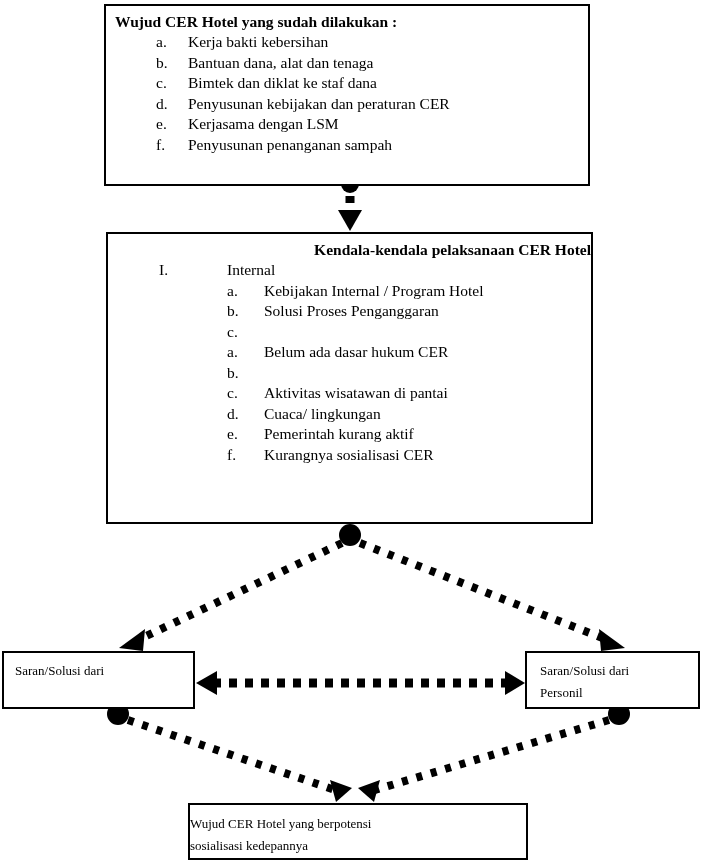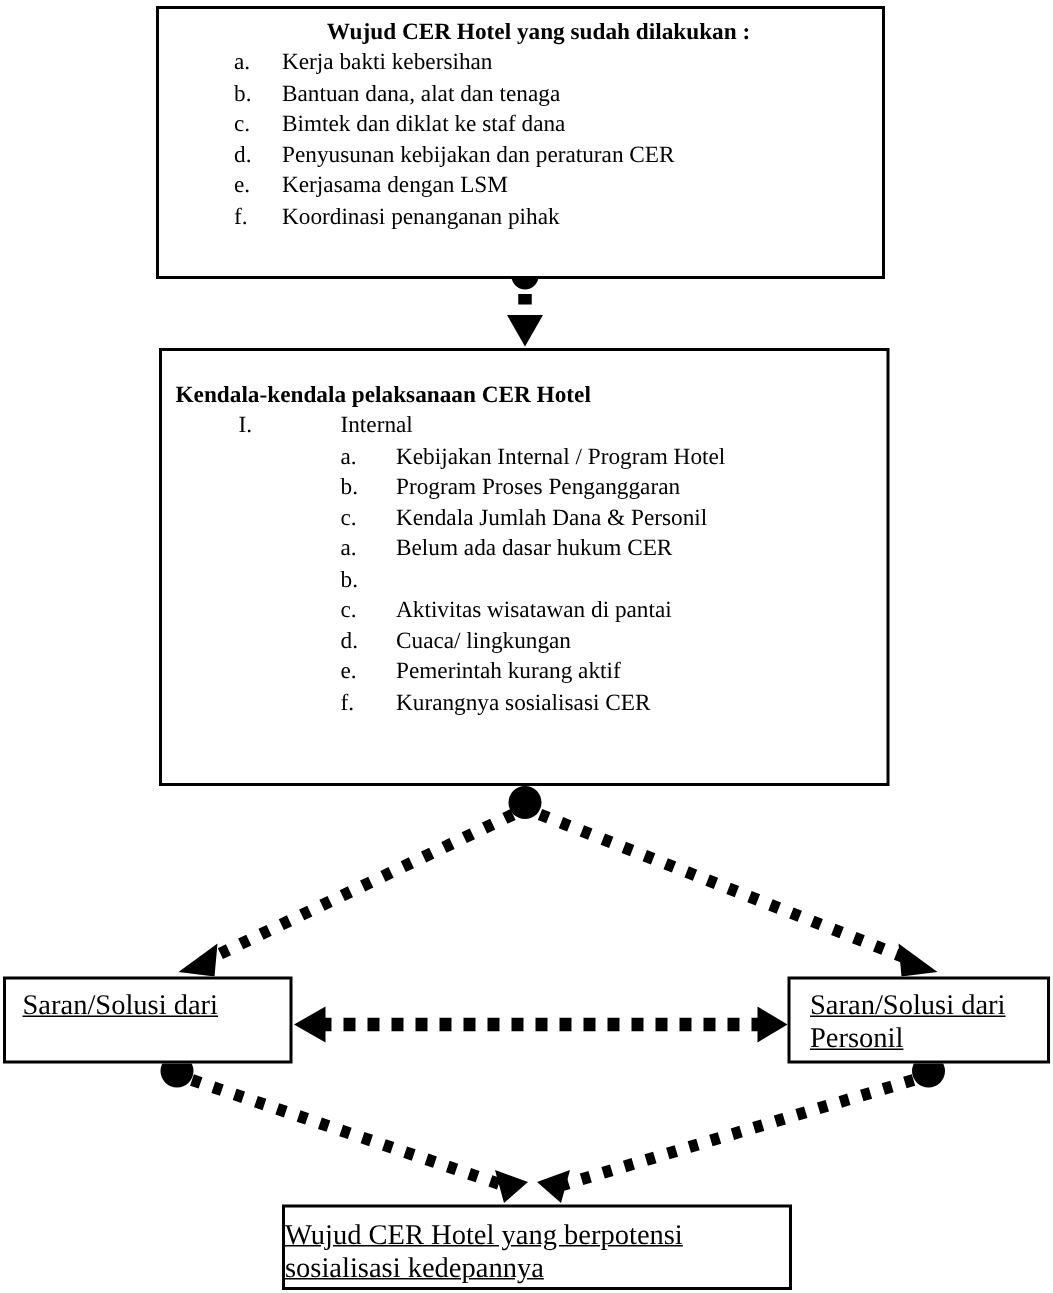--- a/index.html
+++ b/index.html
@@ -64,22 +64,22 @@
     width: 340px;
     height: 57px;
   }
 
   .box-title {
     font-weight: bold;
     font-size: 15.5px;
     line-height: 20px;
     white-space: nowrap;
   }
-  #box-accomplished .box-title { padding: 6px 0 0 24px; text-align: center; }
-  #box-constraints  .box-title { padding: 20px 0 0 9px; }
+  #box-accomplished .box-title { padding: 6px 0 0 9px; }
+  #box-constraints  .box-title { padding: 6px 0 0 9px; text-align: right; }
 
   
   .item-list { list-style: none; margin: 0; padding: 0; }
   .item-row {
     display: flex;
     font-size: 15.5px;
     line-height: 20.5px;
     white-space: nowrap;
   }
   .item-marker { flex: 0 0 auto; }
@@ -87,24 +87,23 @@
 
   #box-accomplished .item-list { margin-left: 50px; }
   #box-accomplished .item-marker { width: 32px; }
 
   #box-constraints .level-list { margin-left: 51px; }
   #box-constraints .level-marker { width: 68px; }
   #box-constraints .sub-list { list-style: none; margin: 0 0 0 68px; padding: 0; }
   #box-constraints .sub-marker { width: 37px; }
 
   .small-box-text {
-    font-size: 19px;
+    font-size: 13px;
     line-height: 22px;
     white-space: nowrap;
-    text-decoration: underline;
   }
   #box-hotel-solution .small-box-text { padding: 7px 0 0 11px; text-align: left; }
   #box-author-solution .small-box-text { padding: 7px 0 0 13px; text-align: left; }
   #box-potential .small-box-text { padding: 8px 0 10px 0; }
 </style>
 </head>
 <body>
 
 <div id="diagram-root">
 
@@ -164,21 +163,21 @@
       <li class="item-row">
         <span class="item-marker">d.</span>
         <span class="item-text">Penyusunan kebijakan dan peraturan CER</span>
       </li>
       <li class="item-row">
         <span class="item-marker">e.</span>
         <span class="item-text">Kerjasama dengan LSM</span>
       </li>
       <li class="item-row">
         <span class="item-marker">f.</span>
-        <span class="item-text">Koordinasi penanganan pihak</span>
+        <span class="item-text">Penyusunan penanganan sampah</span>
       </li>
     </ul>
   </div>
 
   <div class="node-box" id="box-constraints">
     <div class="box-title">Kendala-kendala pelaksanaan CER Hotel</div>
 
     <ul class="item-list level-list">
 
       <li>
@@ -186,25 +185,24 @@
           <span class="item-marker level-marker">I.</span>
           <span class="item-text">Internal</span>
         </div>
         <ul class="sub-list">
           <li class="item-row">
             <span class="item-marker sub-marker">a.</span>
             <span class="item-text">Kebijakan Internal / Program Hotel</span>
           </li>
           <li class="item-row">
             <span class="item-marker sub-marker">b.</span>
-            <span class="item-text">Program Proses Penganggaran</span>
+            <span class="item-text">Solusi Proses Penganggaran</span>
           </li>
           <li class="item-row">
             <span class="item-marker sub-marker">c.</span>
-            <span class="item-text">Kendala Jumlah Dana &amp; Personil</span>
           </li>
         </ul>
       </li>
 
       <li>
         <ul class="sub-list">
           <li class="item-row">
             <span class="item-marker sub-marker">a.</span>
             <span class="item-text">Belum ada dasar hukum CER</span>
           </li>

